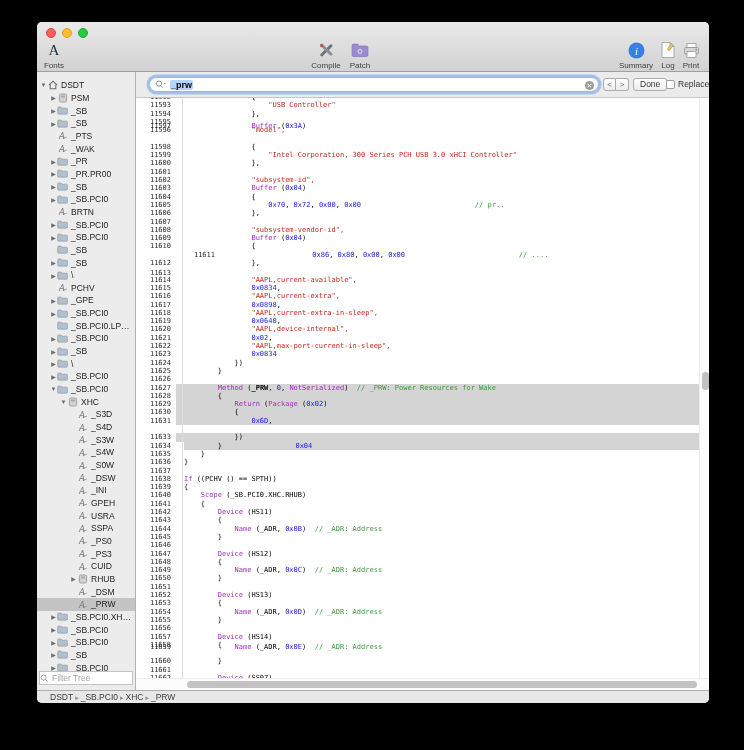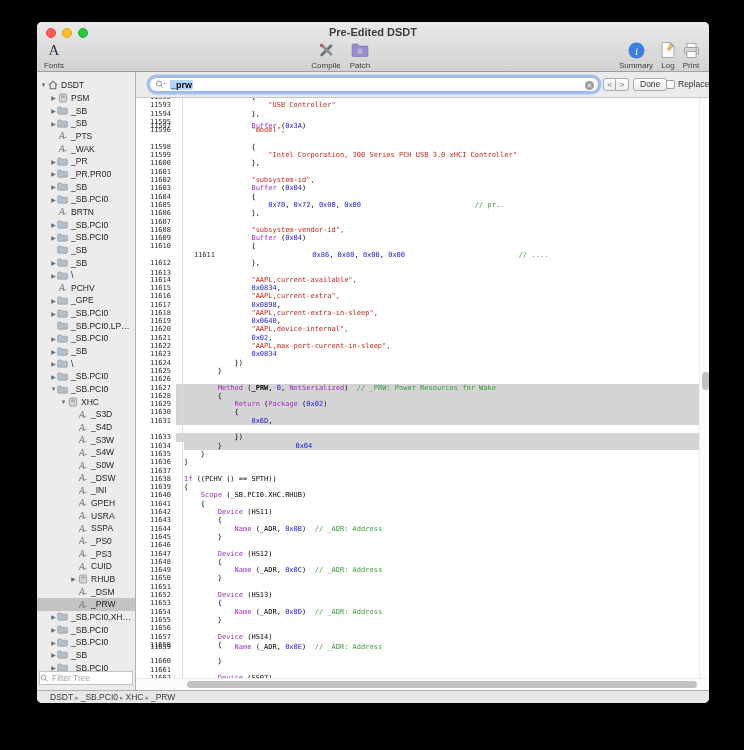--- a/index.html
+++ b/index.html
@@ -93,21 +93,20 @@
 </style>
 </head>
 <body>
 
 <div class="window">
 
   <div class="chrome">
     <div class="tl r"></div>
     <div class="tl y"></div>
     <div class="tl g"></div>
-    <div class="wtitle">Pre-Edited DSDT</div>
 
     <div class="titem" style="left:3px;width:28px;">
       <div class="ic">
         <svg width="16" height="16" viewBox="0 0 16 16">
             <text x="8" y="13" text-anchor="middle" font-family="Liberation Serif,serif" font-size="15" fill="#22324e">A</text>
           </svg>
       </div>
       <div class="lb">Fonts</div>
     </div>
 

